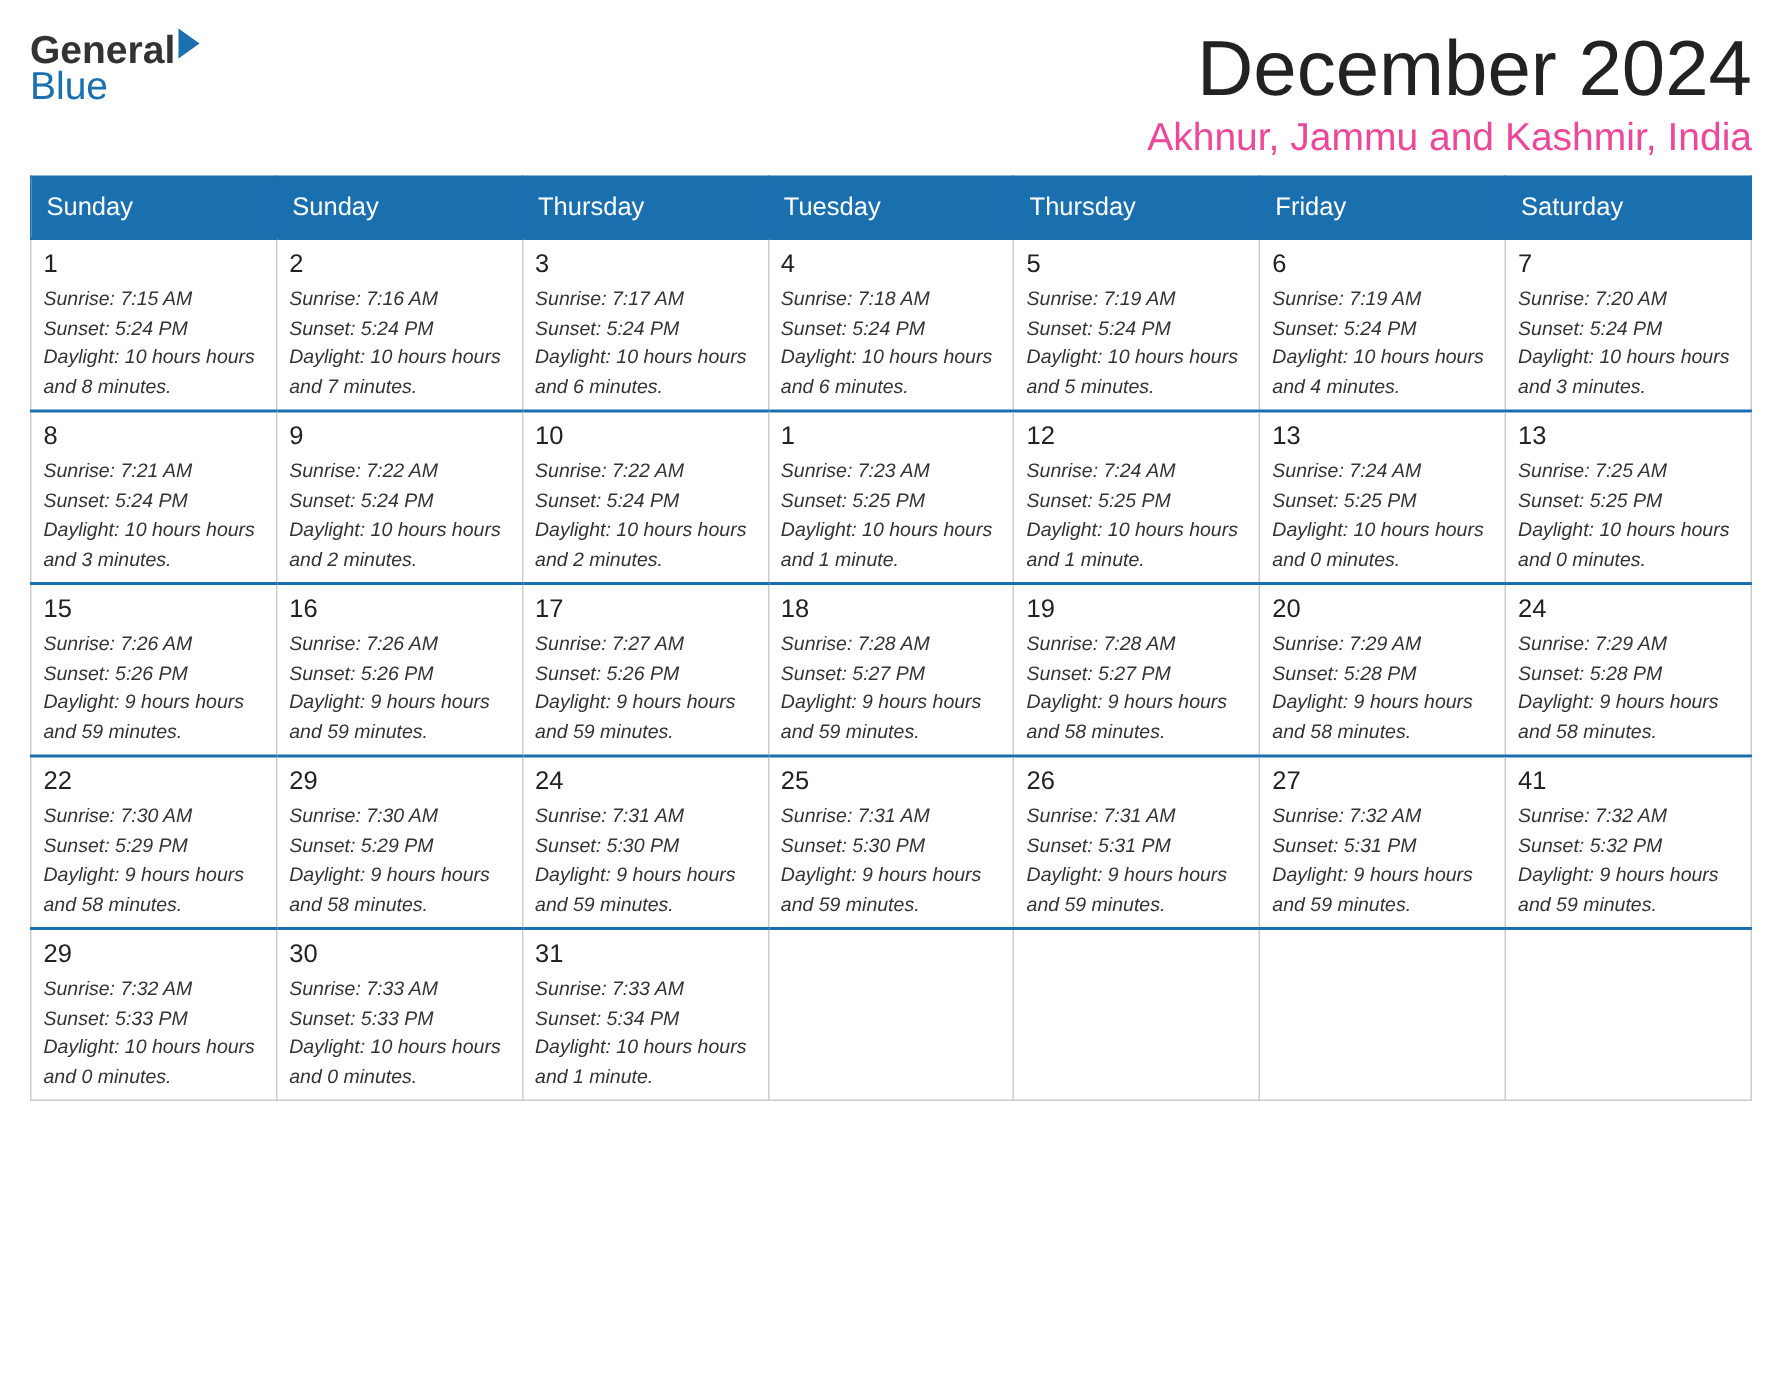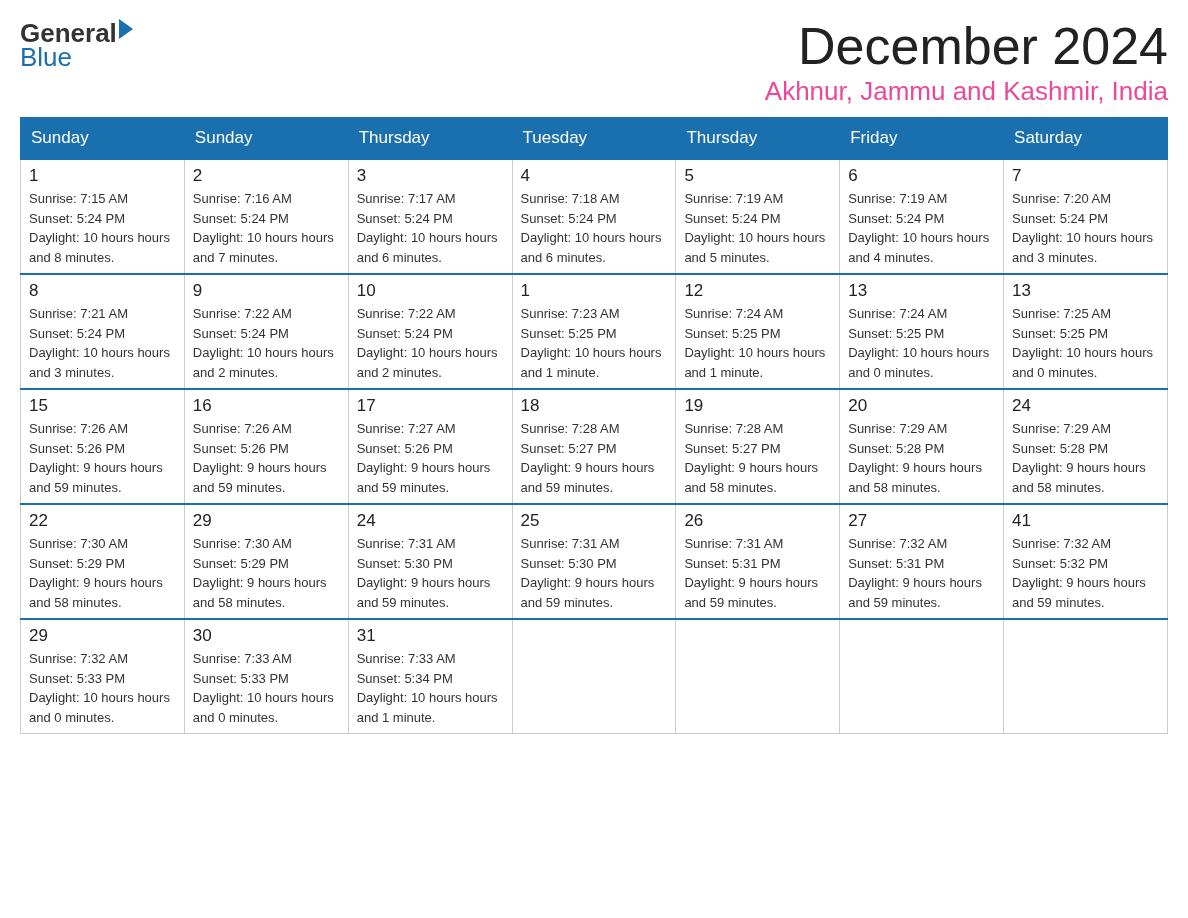--- a/index.html
+++ b/index.html
@@ -97,20 +97,21 @@
       font-size: 17px;
       font-weight: normal;
       color: #222;
       display: block;
       margin-bottom: 3px;
     }
     .day-info {
       font-size: 13px;
       color: #333;
       line-height: 1.5;
+      font-style: italic;
     }
     .empty-cell {
       background: #fff;
     }
   </style>
 </head>
 <body>
 
 <div class="header">
   <div class="logo">

